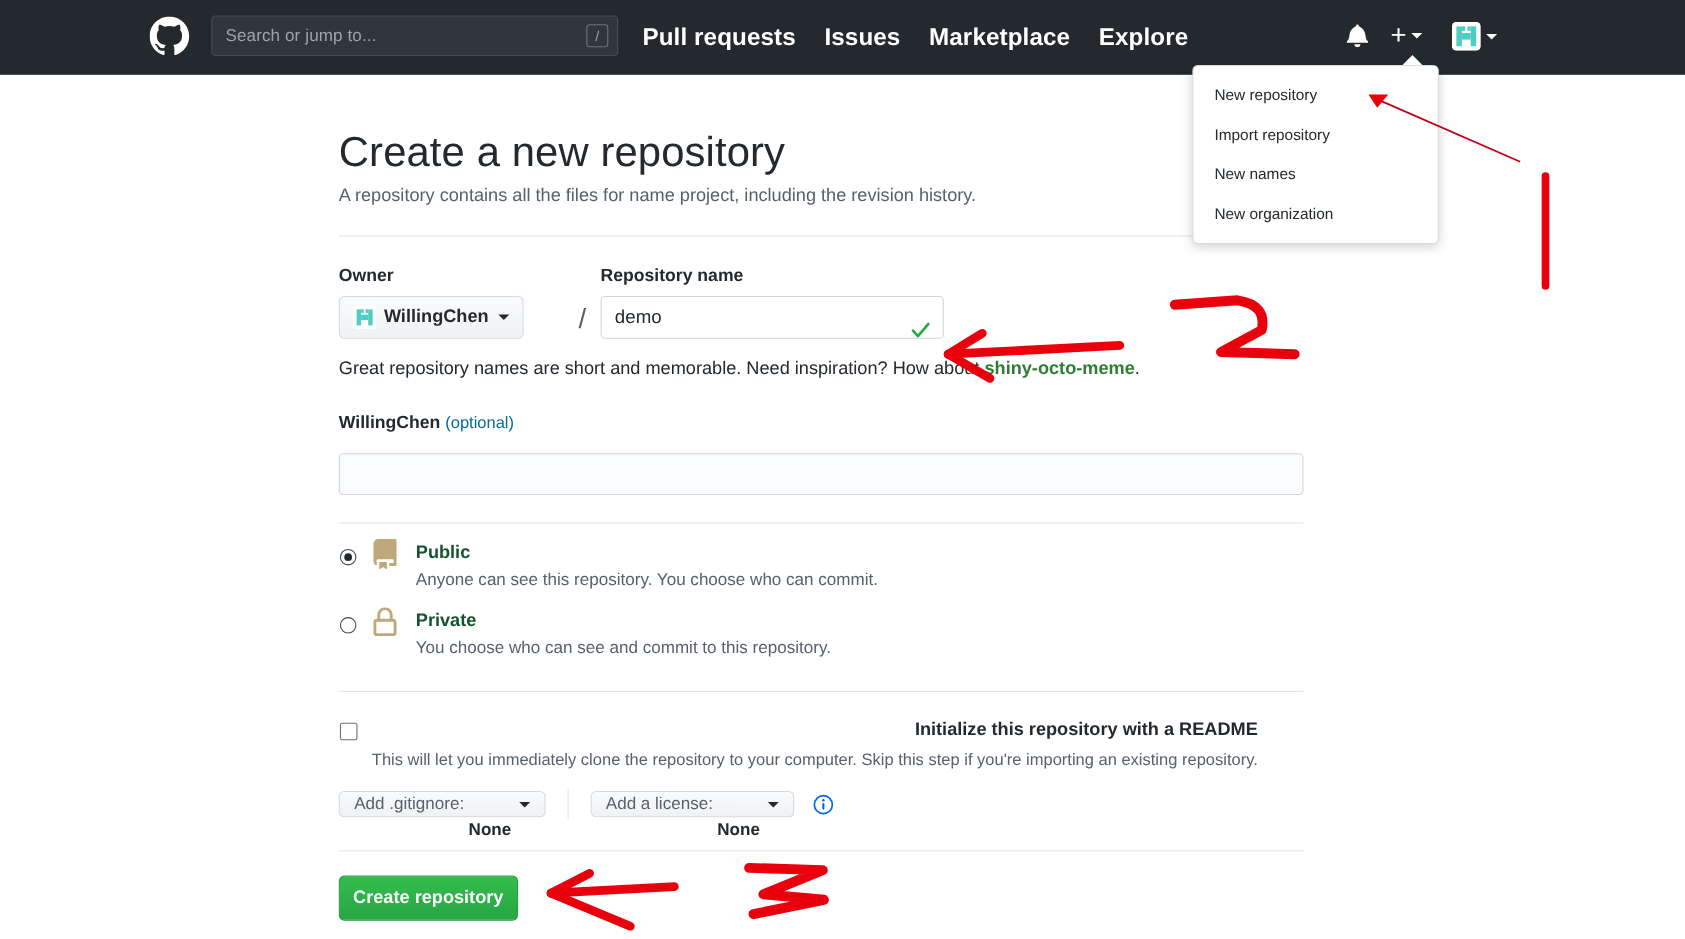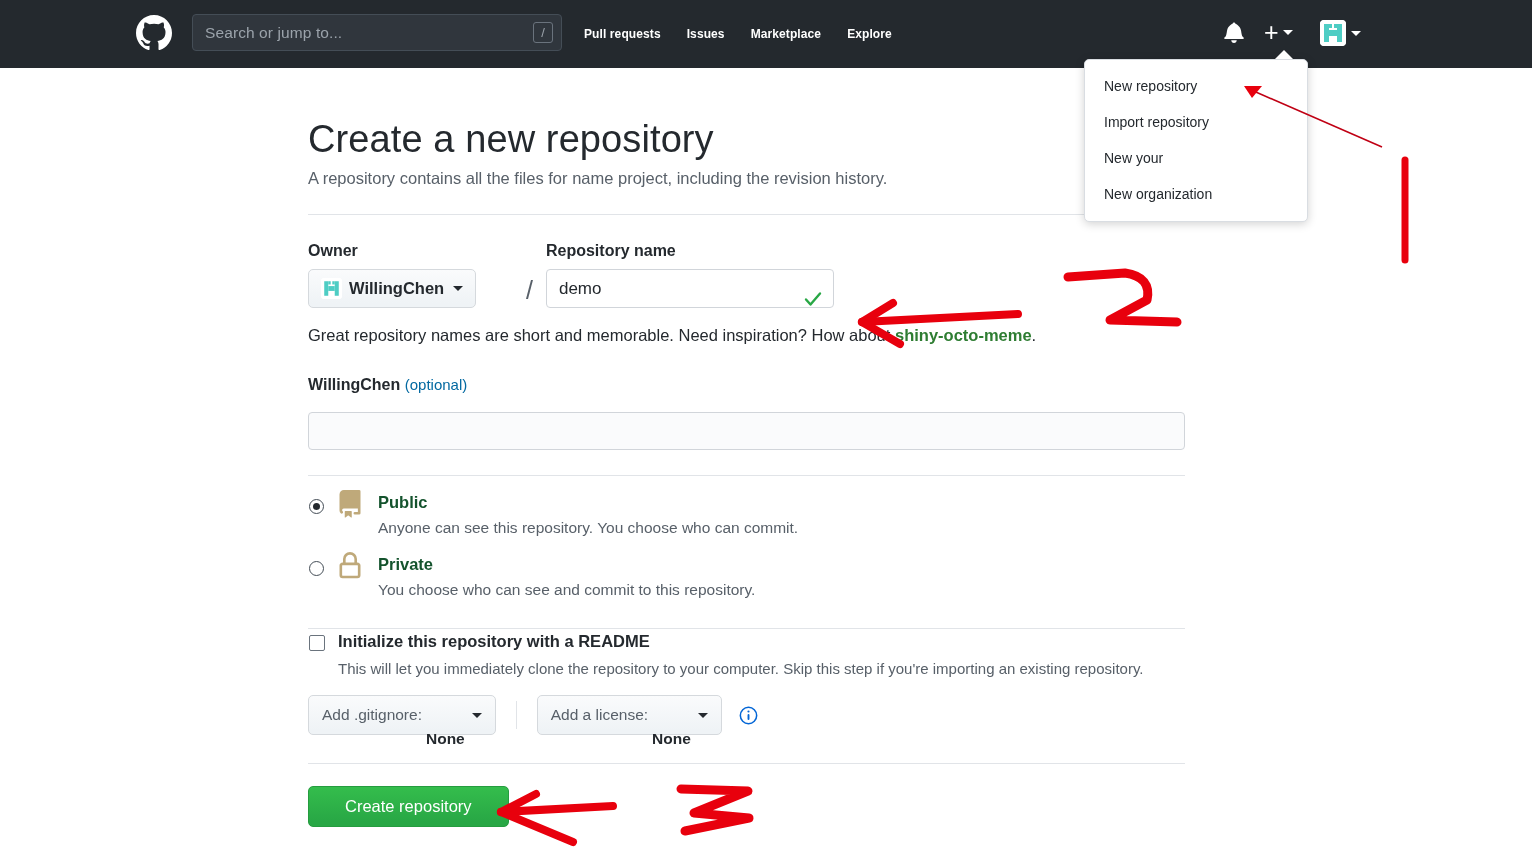--- a/index.html
+++ b/index.html
@@ -51,21 +51,21 @@
     font-size: 13px;
     display: flex; align-items: center; justify-content: center;
     line-height: 1;
   }
   .nav-links {
     position: absolute; left: 584px; top: 0; height: 68px;
     display: flex; align-items: center; gap: 26px;
   }
   .nav-link {
     color: #ffffff;
-    font-size: 12px;
+    font-size: 22px;
     font-weight: 600;
     letter-spacing: 0.1px;
     cursor: pointer;
     white-space: nowrap;
   }
   .bell-icon {
     position: absolute; left: 1224px; top: 21px;
     width: 20px; height: 24px;
   }
   .plus-menu {
@@ -200,21 +200,21 @@
     font-size: 25px;
     color: #586069;
     margin: 0 13px 3px 13px;
     font-weight: 300;
   }
   .repo-name-wrap {
     position: relative;
     width: 312px;
   }
   .repo-input {
-    width: 288px; height: 39px;
+    width: 312px; height: 39px;
     border: 1px solid #d1d5da;
     border-radius: 4px;
     background: #ffffff;
     font-size: 17px;
     color: #24292e;
     padding: 0 38px 0 12px;
     font-family: "Liberation Sans", sans-serif;
     outline: none;
   }
   .repo-check {
@@ -290,21 +290,22 @@
     line-height: 21px;
     margin-top: 4px;
   }
   .hr3 {
     border: 0; border-top: 1px solid #e1e4e8;
     margin: 28px 0 0 0;
   }
 
   .readme-row {
     display: flex; align-items: flex-start;
-    margin-top: 2px;
+    margin-top: 24px;
+    text-align: right;
   }
   .checkbox {
     width: 16px; height: 16px;
     border: 1px solid #6a737d;
     background: #ffffff;
     border-radius: 2px;
     margin: 4px 13px 0 1px;
     flex: none;
     cursor: pointer;
   }
@@ -321,21 +322,21 @@
     margin-top: 6px;
   }
 
   .selects-row {
     display: flex; align-items: center;
     margin-top: 16px;
     gap: 0;
   }
   .select-btn {
     display: inline-flex; align-items: center;
-    height: 40px;
+    height: 24px;
     padding: 0 13px;
     background: linear-gradient(180deg,#fafbfc 0%,#eff3f6 90%);
     border: 1px solid #d5d9dd;
     border-radius: 5px;
     font-size: 15.5px;
     color: #586069;
     cursor: pointer;
     white-space: nowrap;
   }
   .select-btn b { color: #24292e; font-weight: 700; margin-left: 4px; margin-top: 48px; }
@@ -356,27 +357,27 @@
     margin-left: 17px;
     cursor: pointer;
   }
   .hr4 {
     border: 0; border-top: 1px solid #e1e4e8;
     margin: 28px 0 0 0;
   }
   .create-btn {
     margin-top: 22px;
     height: 41px;
-    padding: 0 36px;
+    padding: 0 12px;
     background: linear-gradient(180deg,#34bd4c 0%,#28a745 90%);
     border: 1px solid #259c3f;
     border-radius: 5px;
     color: #ffffff;
     font-size: 16.5px;
-    font-weight: 400;
+    font-weight: 700;
     cursor: pointer;
     font-family: "Liberation Sans", sans-serif;
   }
 
   
   .annot { position: absolute; pointer-events: none; z-index: 40; }
 </style>
 </head>
 <body>
 
@@ -433,21 +434,21 @@
         </svg>
       </span>
       <span class="caret-down"></span>
     </div>
   </div>
 
   <div class="dropdown-arrow-up"></div>
   <div class="dropdown">
     <div class="dd-item">New repository</div>
     <div class="dd-item">Import repository</div>
-    <div class="dd-item">New your</div>
+    <div class="dd-item">New names</div>
     <div class="dd-item">New organization</div>
   </div>
 
   <div class="main">
     <div class="content">
 
       <h1 class="page-title">Create a new repository</h1>
       <p class="page-subtitle">A repository contains all the files for name project, including the revision history.</p>
       <hr class="hr">
 

